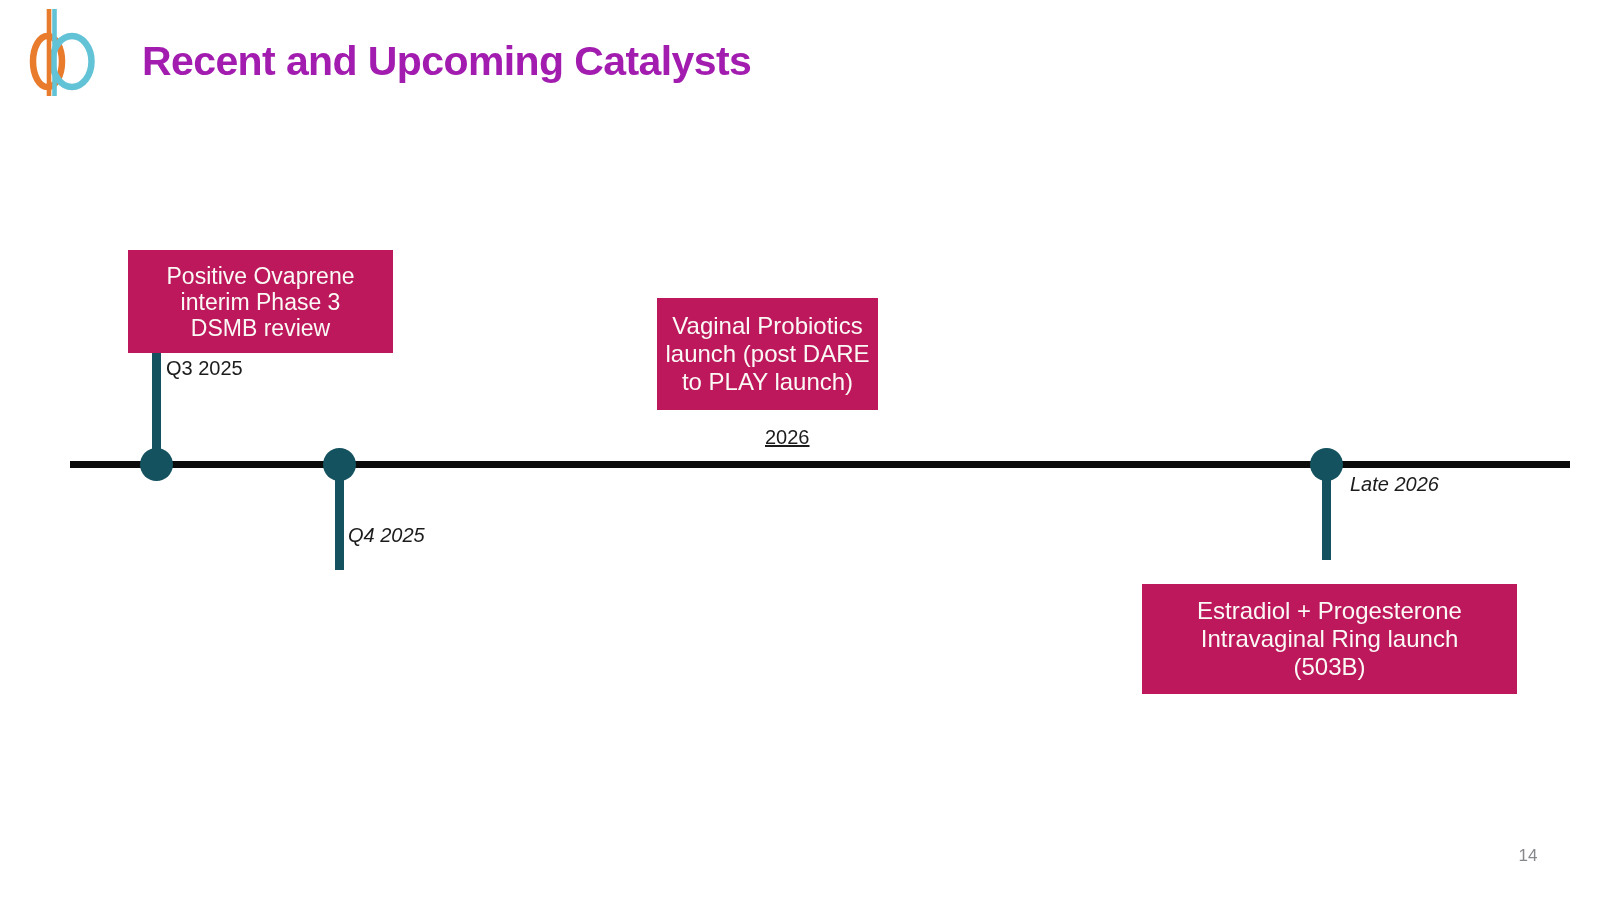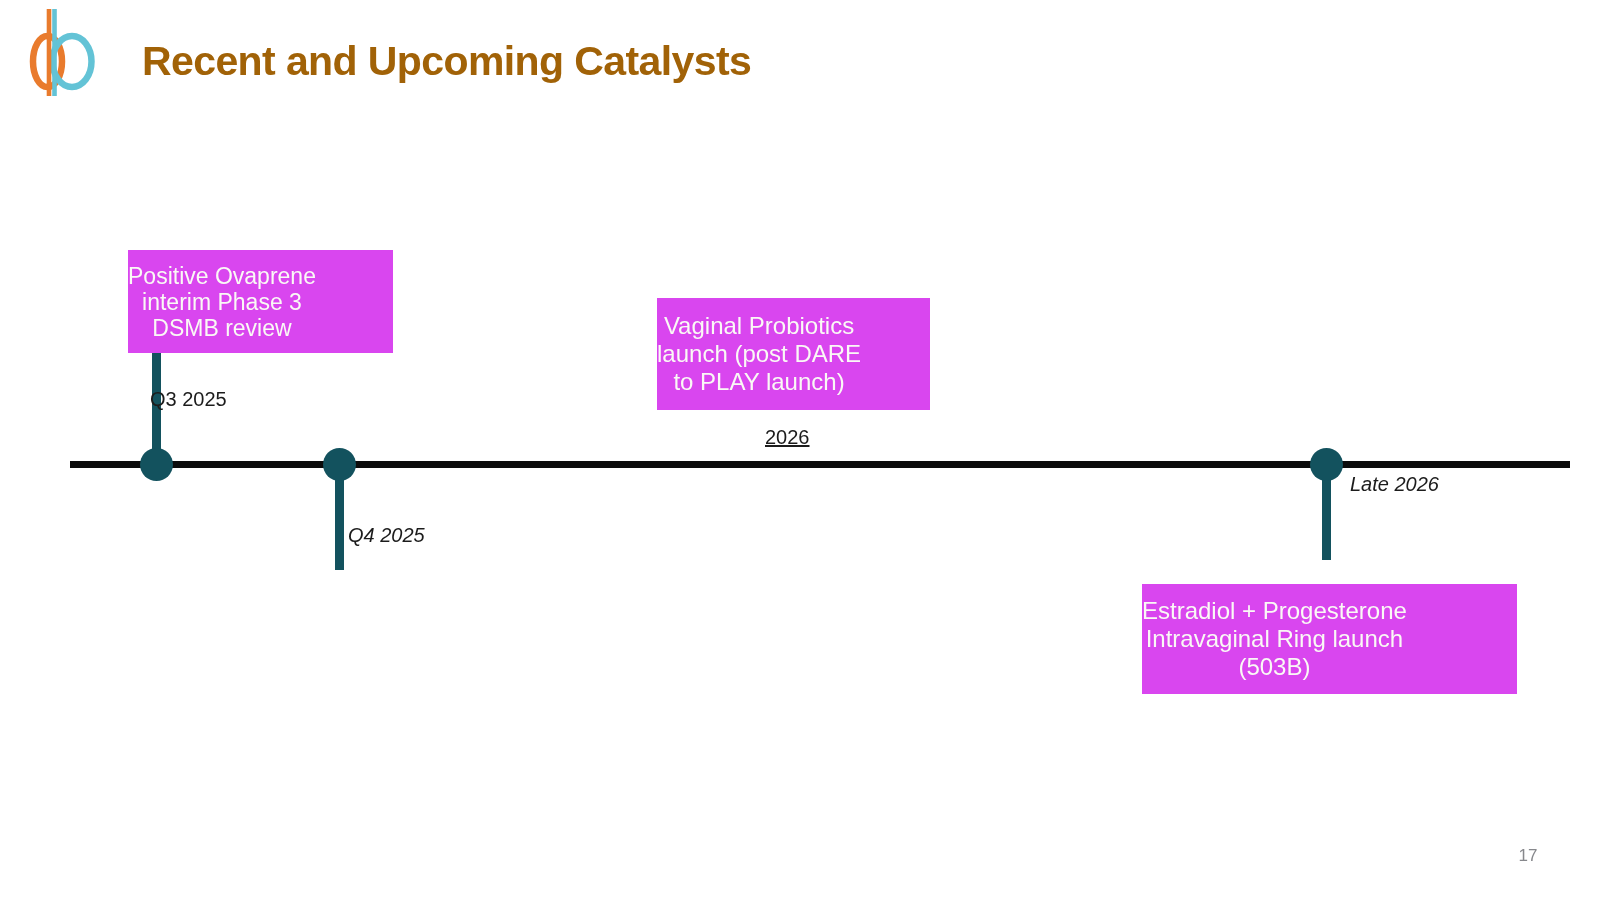--- a/index.html
+++ b/index.html
@@ -16,21 +16,21 @@
   .logo { position: absolute; left: 28px; top: 6px; width: 68px; height: 92px; }
 
   
   .title {
     position: absolute;
     left: 142px;
     top: 38px;
     font-size: 41px;
     font-weight: 700;
     letter-spacing: -0.6px;
-    color: #a16207;
+    color: #a21caf;
     white-space: nowrap;
   }
 
   
   .axis {
     position: absolute;
     left: 70px;
     top: 461px;
     width: 1500px;
     height: 7px;
@@ -52,41 +52,42 @@
 
   
   .connector { position: absolute; width: 9px; background: #13525e; }
   .connector-1 { left: 152px; top: 350px; height: 114px; }
   .connector-2 { left: 335px; top: 464px; height: 106px; }
   .connector-3 { left: 1322px; top: 464px; height: 96px; }
 
   
   .card {
     position: absolute;
-    background: #d946ef;
+    background: #be185d;
     color: #faf9f5;
     display: flex;
     align-items: center;
+    justify-content: center;
     text-align: center;
   }
   .card-text { white-space: pre-line; font-weight: 500; }
   .card-1 { left: 128px;  top: 250px; width: 265px; height: 103px; font-size: 23px; line-height: 26px; }
   .card-2 { left: 284px;  top: 568px; width: 348px; height: 108px; font-size: 24px; line-height: 28px; }
-  .card-3 { left: 657px;  top: 298px; width: 273px; height: 112px; font-size: 24px; line-height: 28px; }
+  .card-3 { left: 657px;  top: 298px; width: 221px; height: 112px; font-size: 24px; line-height: 28px; }
   .card-4 { left: 1142px; top: 584px; width: 375px; height: 110px; font-size: 24px; line-height: 28px; }
 
   
   .date-label {
     position: absolute;
     font-size: 20px;
     font-weight: 500;
     color: #1c1c1c;
     white-space: nowrap;
   }
-  .date-1 { left: 150px;  top: 357px; margin-top: 31px; }
+  .date-1 { left: 166px;  top: 357px; }
   .date-2 { left: 348px;  top: 524px; font-style: italic; }
   .date-3 { left: 765px;  top: 426px; width: 100px; text-align: left; text-decoration: underline; }
   .date-4 { left: 1350px; top: 473px; font-style: italic; }
 
   
   .page-number {
     position: absolute;
     left: 1496px;
     top: 846px;
     width: 64px;
@@ -139,15 +140,15 @@
     <div class="card-text">Estradiol + Progesterone
 Intravaginal Ring launch
 (503B)</div>
   </div>
 
   <div class="date-label date-1">Q3 2025</div>
   <div class="date-label date-2">Q4 2025</div>
   <div class="date-label date-3">2026</div>
   <div class="date-label date-4">Late 2026</div>
 
-  <div class="page-number">17</div>
+  <div class="page-number">14</div>
 
 </div>
 
 </body></html>

